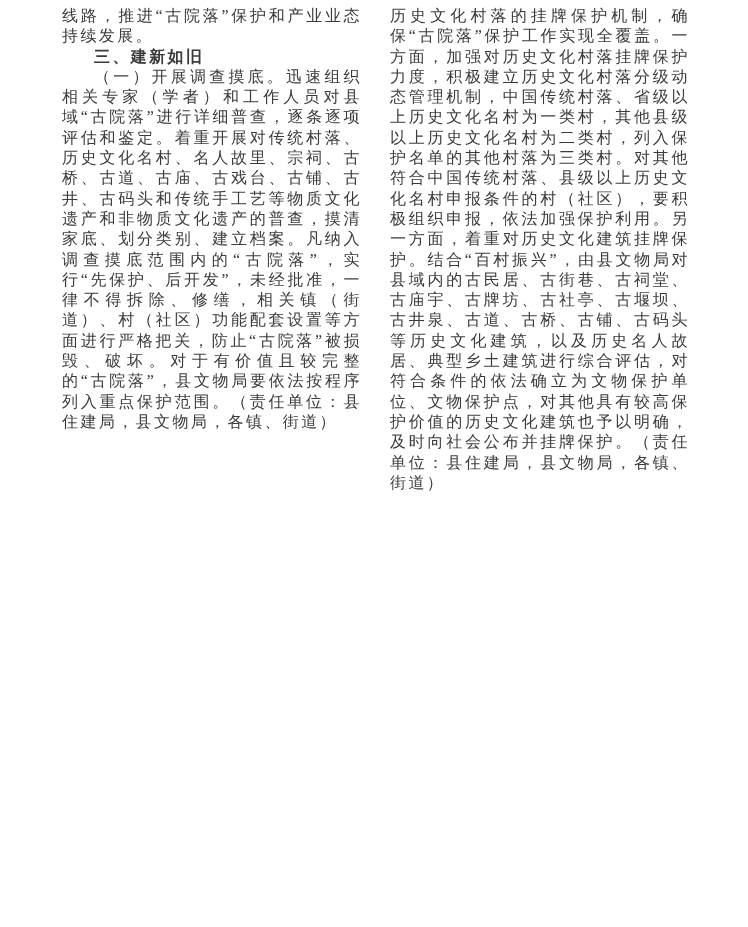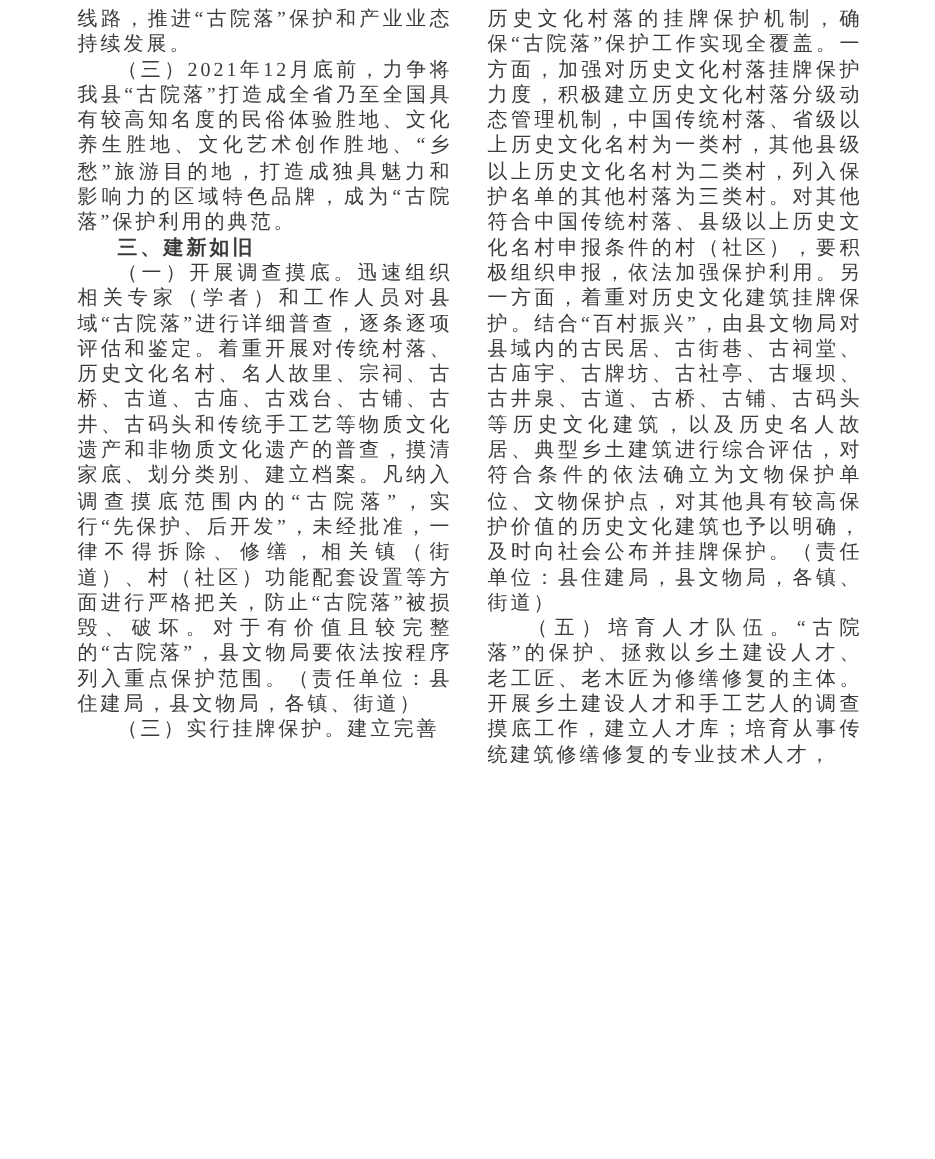--- a/index.html
+++ b/index.html
@@ -40,22 +40,19 @@
       text-indent: 2em;
       font-weight: 700;
     }
   </style>
 </head>
 <body>
 
 <div class="page">
   <div class="column">
     <p>线路，推进“古院落”保护和产业业态持续发展。</p>
-    <p class="indent">（三）2021年12月底前，力争将我县“古院落”打造成全省乃至全国具有较高知名度的民俗体验胜地、文化养生胜地、文化艺术创作胜地、“乡愁”旅游目的地，打造成独具魅力和影响力的区域特色品牌，成为“古院落”保护利用的典范。</p>
     <p class="heading">三、建新如旧</p>
     <p class="indent">（一）开展调查摸底。迅速组织相关专家（学者）和工作人员对县域“古院落”进行详细普查，逐条逐项评估和鉴定。着重开展对传统村落、历史文化名村、名人故里、宗祠、古桥、古道、古庙、古戏台、古铺、古井、古码头和传统手工艺等物质文化遗产和非物质文化遗产的普查，摸清家底、划分类别、建立档案。凡纳入调查摸底范围内的“古院落”，实行“先保护、后开发”，未经批准，一律不得拆除、修缮，相关镇（街道）、村（社区）功能配套设置等方面进行严格把关，防止“古院落”被损毁、破坏。对于有价值且较完整的“古院落”，县文物局要依法按程序列入重点保护范围。（责任单位：县住建局，县文物局，各镇、街道）</p>
-    <p class="indent">（三）实行挂牌保护。建立完善</p>
   </div>
   <div class="column">
     <p>历史文化村落的挂牌保护机制，确保“古院落”保护工作实现全覆盖。一方面，加强对历史文化村落挂牌保护力度，积极建立历史文化村落分级动态管理机制，中国传统村落、省级以上历史文化名村为一类村，其他县级以上历史文化名村为二类村，列入保护名单的其他村落为三类村。对其他符合中国传统村落、县级以上历史文化名村申报条件的村（社区），要积极组织申报，依法加强保护利用。另一方面，着重对历史文化建筑挂牌保护。结合“百村振兴”，由县文物局对县域内的古民居、古街巷、古祠堂、古庙宇、古牌坊、古社亭、古堰坝、古井泉、古道、古桥、古铺、古码头等历史文化建筑，以及历史名人故居、典型乡土建筑进行综合评估，对符合条件的依法确立为文物保护单位、文物保护点，对其他具有较高保护价值的历史文化建筑也予以明确，及时向社会公布并挂牌保护。（责任单位：县住建局，县文物局，各镇、街道）</p>
-    <p class="indent">（五）培育人才队伍。“古院落”的保护、拯救以乡土建设人才、老工匠、老木匠为修缮修复的主体。开展乡土建设人才和手工艺人的调查摸底工作，建立人才库；培育从事传统建筑修缮修复的专业技术人才，</p>
   </div>
 </div>
 
 </body></html>

